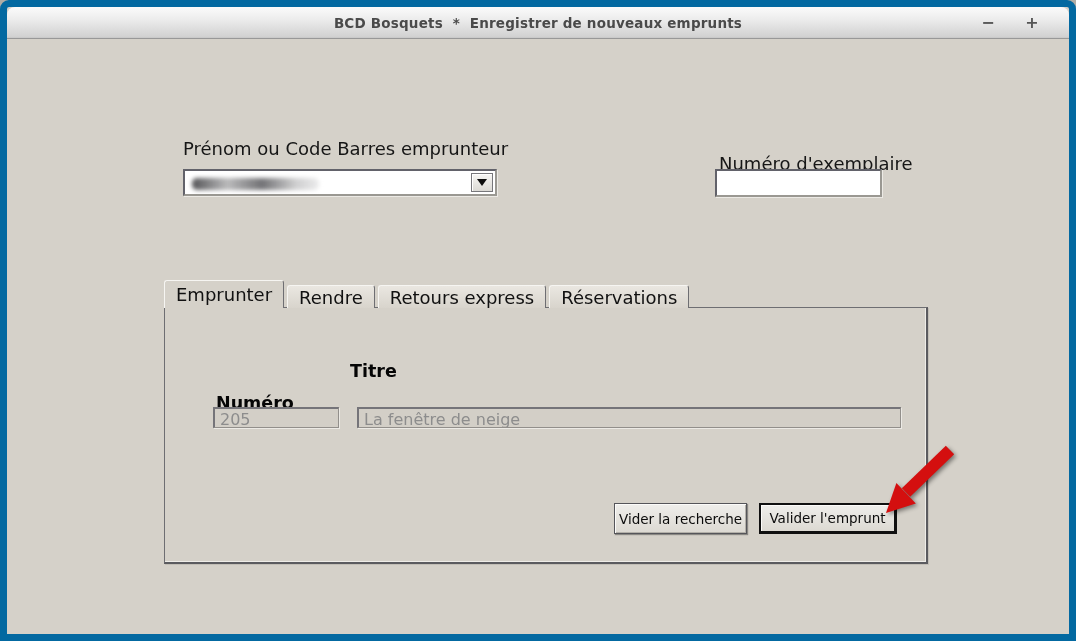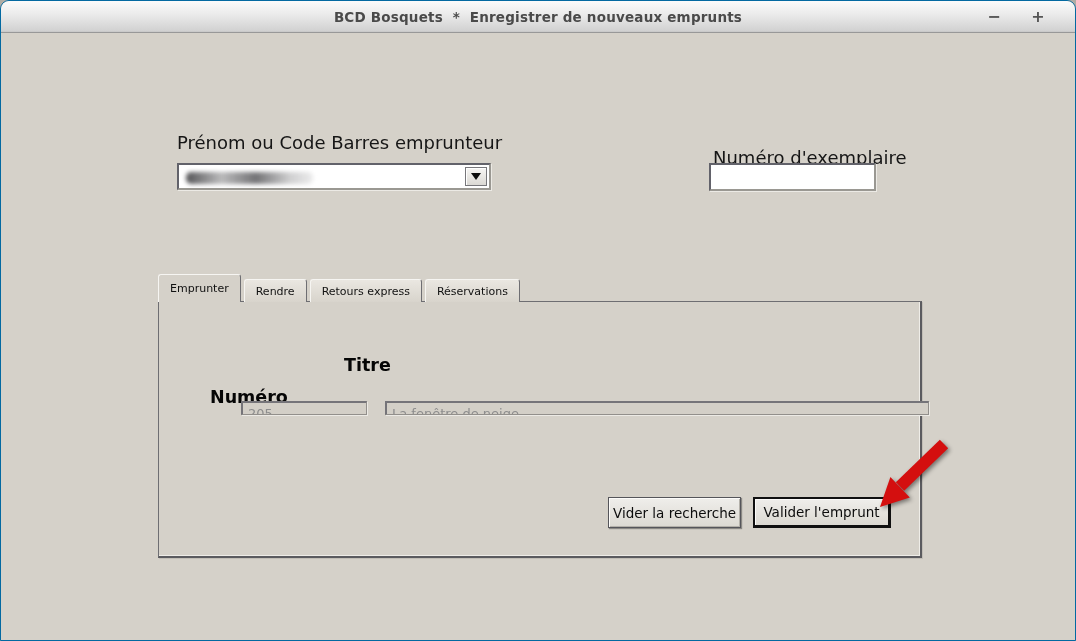--- a/index.html
+++ b/index.html
@@ -1,21 +1,21 @@
 <!DOCTYPE html>
 <html><head>
 <meta charset="utf-8">
 <style>
   * { margin:0; padding:0; box-sizing:border-box; }
   html,body { width:1076px; height:641px; background:#b0aca4; font-family:"DejaVu Sans", sans-serif; }
 
   .window {
     position:relative; width:1076px; height:641px;
     background:#d5d1c9;
-    border:1px solid #0369a1;
+    border:7px solid #0369a1;
     border-radius:9px 9px 0 0;
     overflow:hidden;
   }
 
   
   .titlebar {
     position:absolute; left:0; top:0; width:100%; height:32px;
     background:linear-gradient(#fbfbfb, #ececec 40%, #d2d2d2 95%, #c6c6c6);
     border-bottom:1px solid #989898;
     border-radius:8px 8px 0 0;
@@ -81,21 +81,21 @@
     box-shadow:1px 1px 0 #eceae5;
     font-size:13px; padding:0 4px; outline:none; font-family:"DejaVu Sans", sans-serif;
   }
 
   
   .tabstrip {
     position:absolute; left:157px; top:273px; height:28px;
     display:flex; align-items:flex-end; gap:3px; z-index:3;
   }
   .tab {
-    font-size:11px; color:#111; padding:4px 11px;
+    font-size:18px; color:#111; padding:4px 11px;
     display:flex; align-items:center; cursor:default;
     border:1px solid #6e6e72;
     border-top-color:#f6f5f2; border-left-color:#f6f5f2;
     border-bottom:none;
     border-radius:3px 3px 0 0;
     background:linear-gradient(#eae7e1, #d8d4cc);
     height:23px;
     text-align:center;
   }
   .tab.active {
@@ -111,27 +111,27 @@
     box-shadow:inset -1px -1px 0 #efede8, 1px 1px 0 #c2beb6;
     z-index:2;
   }
   .col-header {
     position:absolute; top:53px; font-size:17.5px; font-weight:bold; color:#050505;
   }
   .hdr-numero { left:51px;margin-top:32px; }
   .hdr-titre  { left:185px; }
 
   .ro-field {
-    position:absolute; top:99px; height:14px;
+    position:absolute; top:99px; height:21px;
     background:#d3cfc7;
     border:1px solid #928f8b;
     border-top:2px solid #757479; border-left:2px solid #757479;
     box-shadow:1px 1px 0 #eceae5;
-    font-size:13px; color:#8d8d8d; line-height:21px; padding-left:5px;
-    overflow:hidden; white-space:nowrap;margin-left:34px;
+    font-size:16px; color:#8d8d8d; line-height:21px; padding-left:5px;
+    overflow:hidden; white-space:nowrap;
   }
   .ro-number { left:48px;  width:126px; }
   .ro-title  { left:192px; width:544px; }
 
   
   .btn {
     position:absolute; top:195px; height:31px;
     background:linear-gradient(#efeeeb, #dcd9d2);
     border:1px solid #55555a;
     box-shadow:inset 1px 1px 0 #fcfbf9, inset -1px -1px 0 #b3b0a9, 1px 1px 1px rgba(0,0,0,.35);

